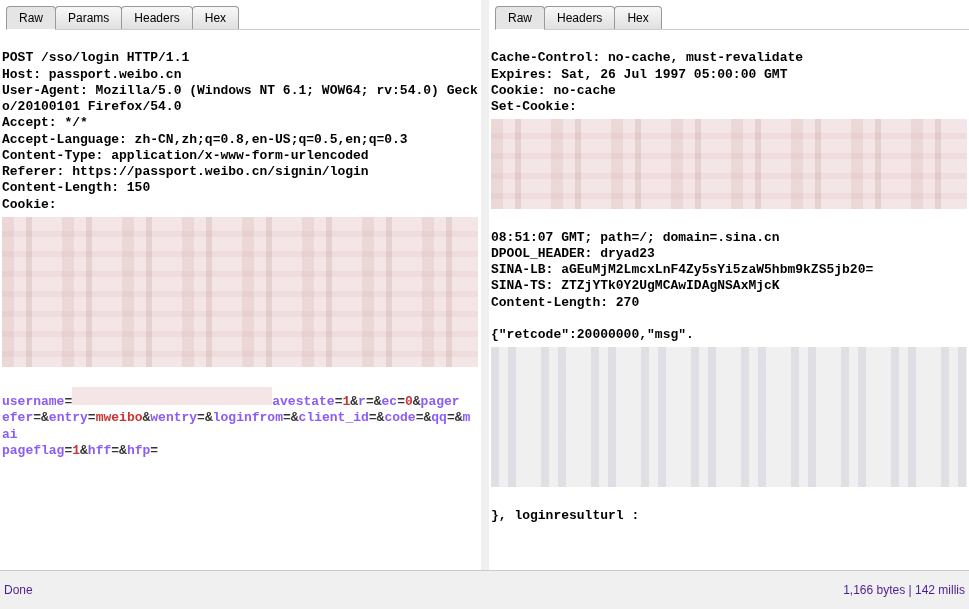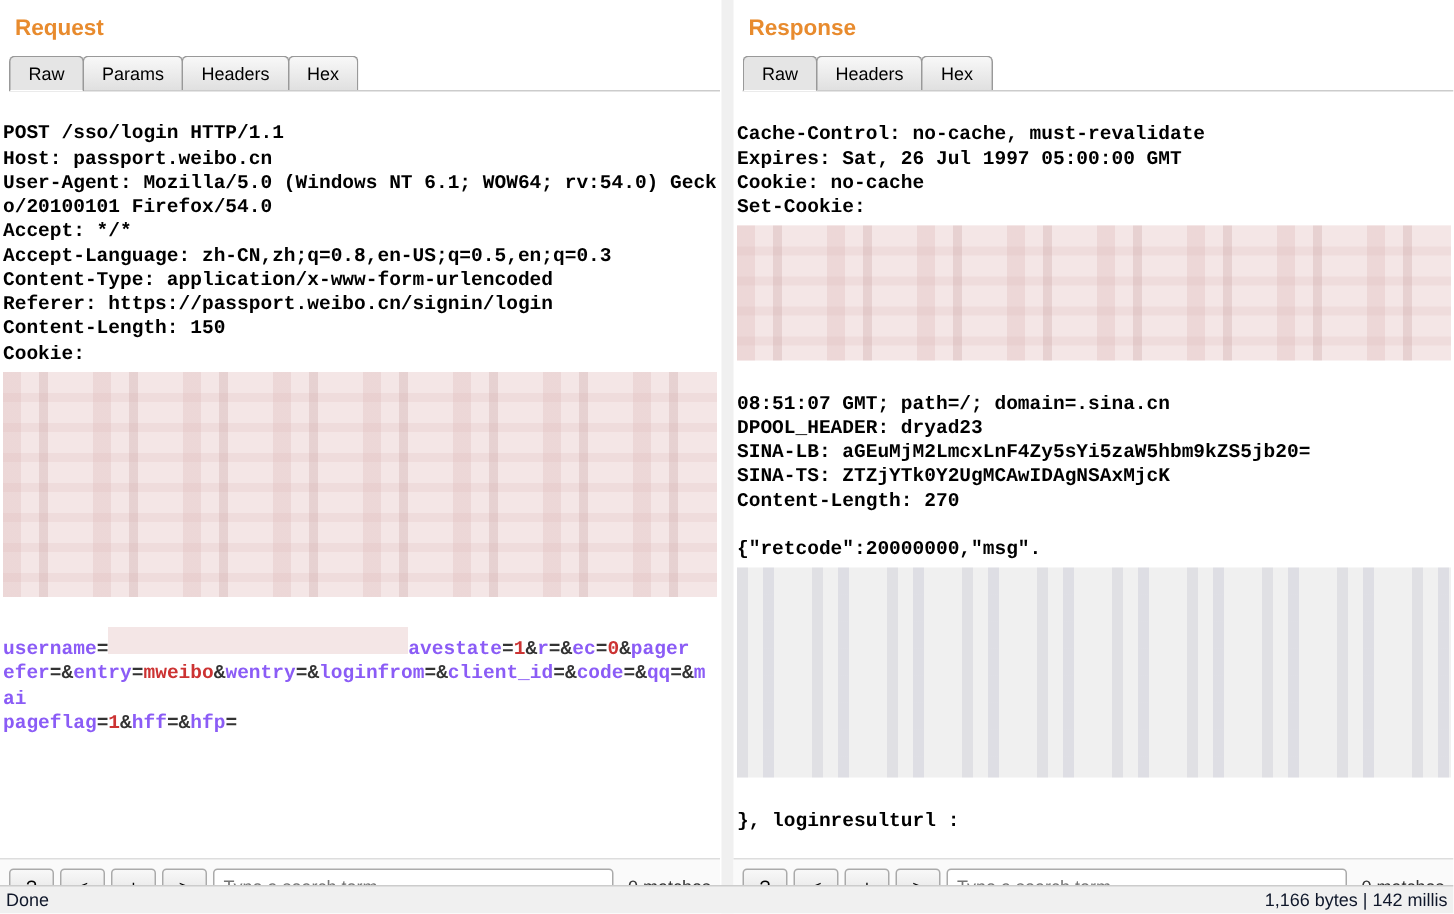--- a/index.html
+++ b/index.html
@@ -132,23 +132,23 @@
   margin-left: 6px;
   white-space: nowrap;
 }
 .status-bar {
   position: absolute;
   bottom: 0;
   left: 0;
   right: 0;
   display: flex;
   justify-content: space-between;
-  padding: 2px 4px;
-  font-size: 12px;
-  color: #0f172a;
+  padding: 12px 4px;
+  font-size: 12px;
+  color: #4c1d95;
   border-top: 1px solid #ccc;
   background: #f0f0f0;
 }
 .main-content-wrap {
   flex: 1;
   display: flex;
   flex-direction: column;
   min-height: 0;
 }
 .param-line { font-family: "Courier New", monospace; font-size: 13px; }
@@ -156,21 +156,20 @@
 .eq { color: #333; }
 .pv { color: #cc3333; }
 .amp { color: #333; }
 </style>
 </head>
 <body>
 
 <div class="container">
 
   <div class="panel panel-left">
-    <div class="panel-title">Request</div>
     <div class="tabs">
       <div class="tab active">Raw</div>
       <div class="tab">Params</div>
       <div class="tab">Headers</div>
       <div class="tab">Hex</div>
     </div>
     <div class="main-content-wrap">
       <div class="content">
 <span>POST /sso/login HTTP/1.1</span>
 <span>Host: passport.weibo.cn</span>
@@ -193,21 +192,20 @@
         <div class="btn-small">&gt;</div>
         <input class="search-input" placeholder="Type a search term" style="">
         <span class="matches">0 matches</span>
       </div>
     </div>
   </div>
 
   <div class="divider"></div>
 
   <div class="panel panel-right">
-    <div class="panel-title">Response</div>
     <div class="tabs">
       <div class="tab active">Raw</div>
       <div class="tab">Headers</div>
       <div class="tab">Hex</div>
     </div>
     <div class="main-content-wrap">
       <div class="content">
 <span>Cache-Control: no-cache, must-revalidate</span>
 <span>Expires: Sat, 26 Jul 1997 05:00:00 GMT</span>
 <span>Cookie: no-cache</span>

